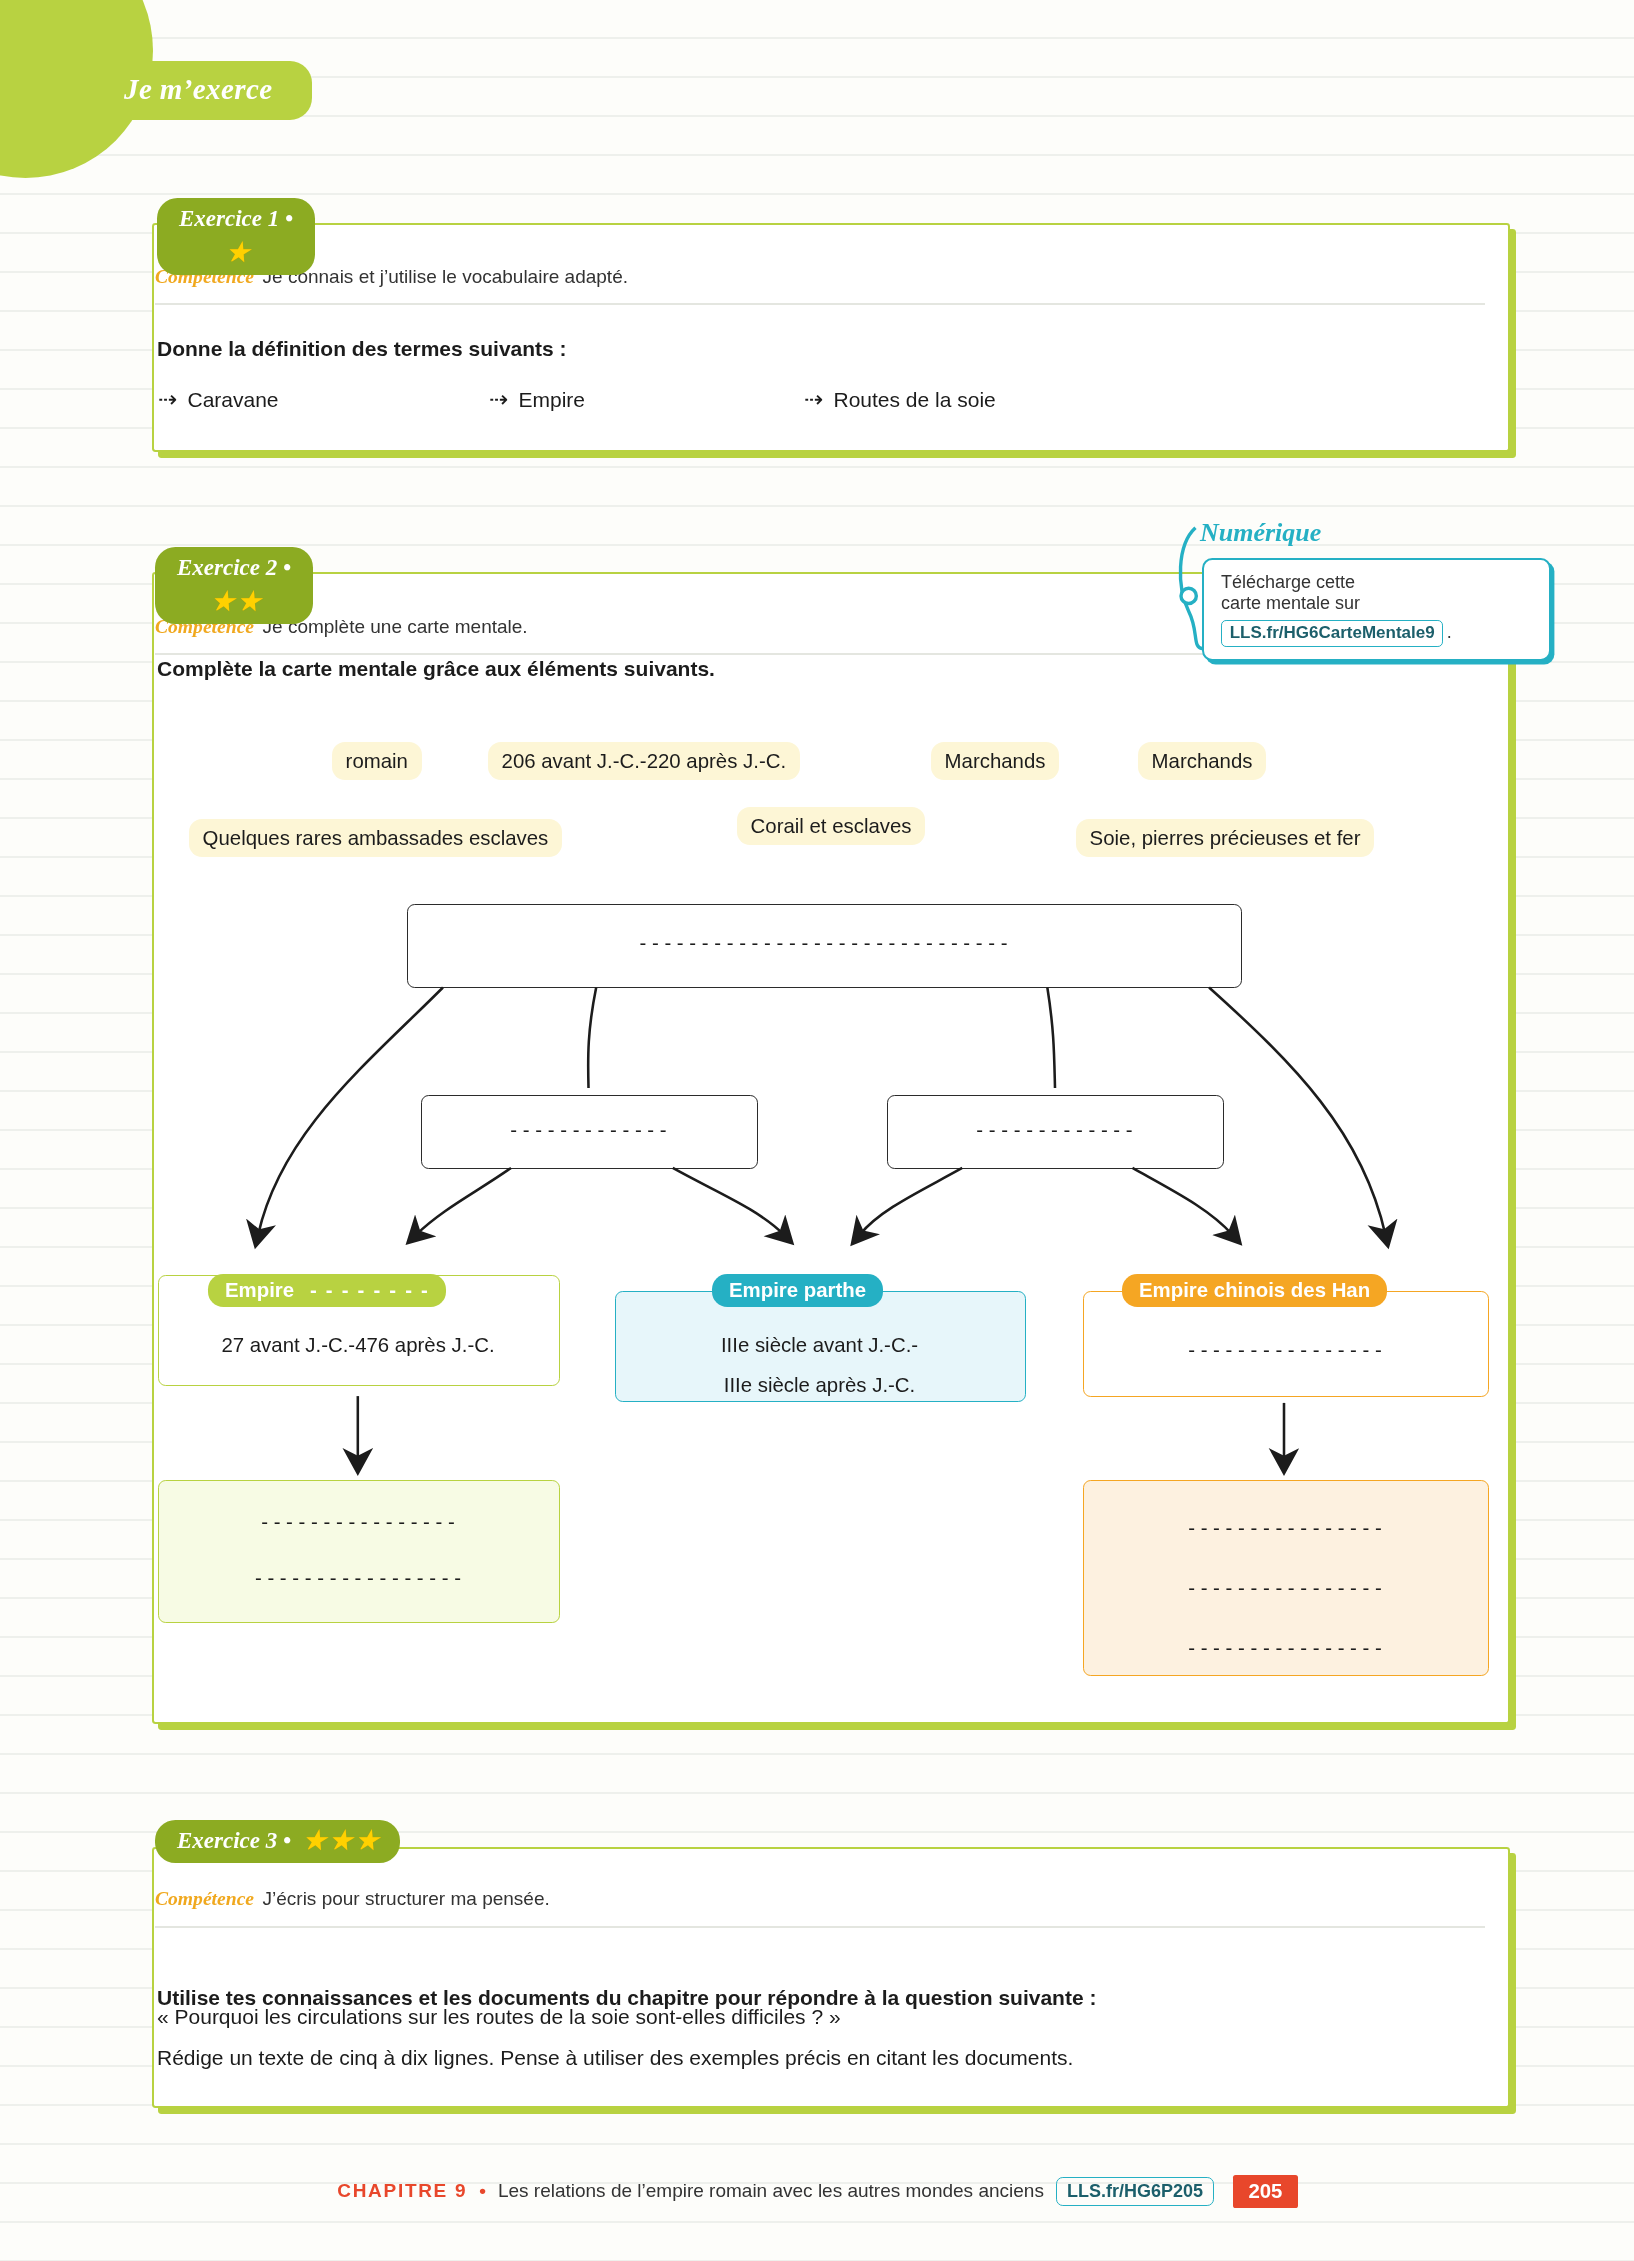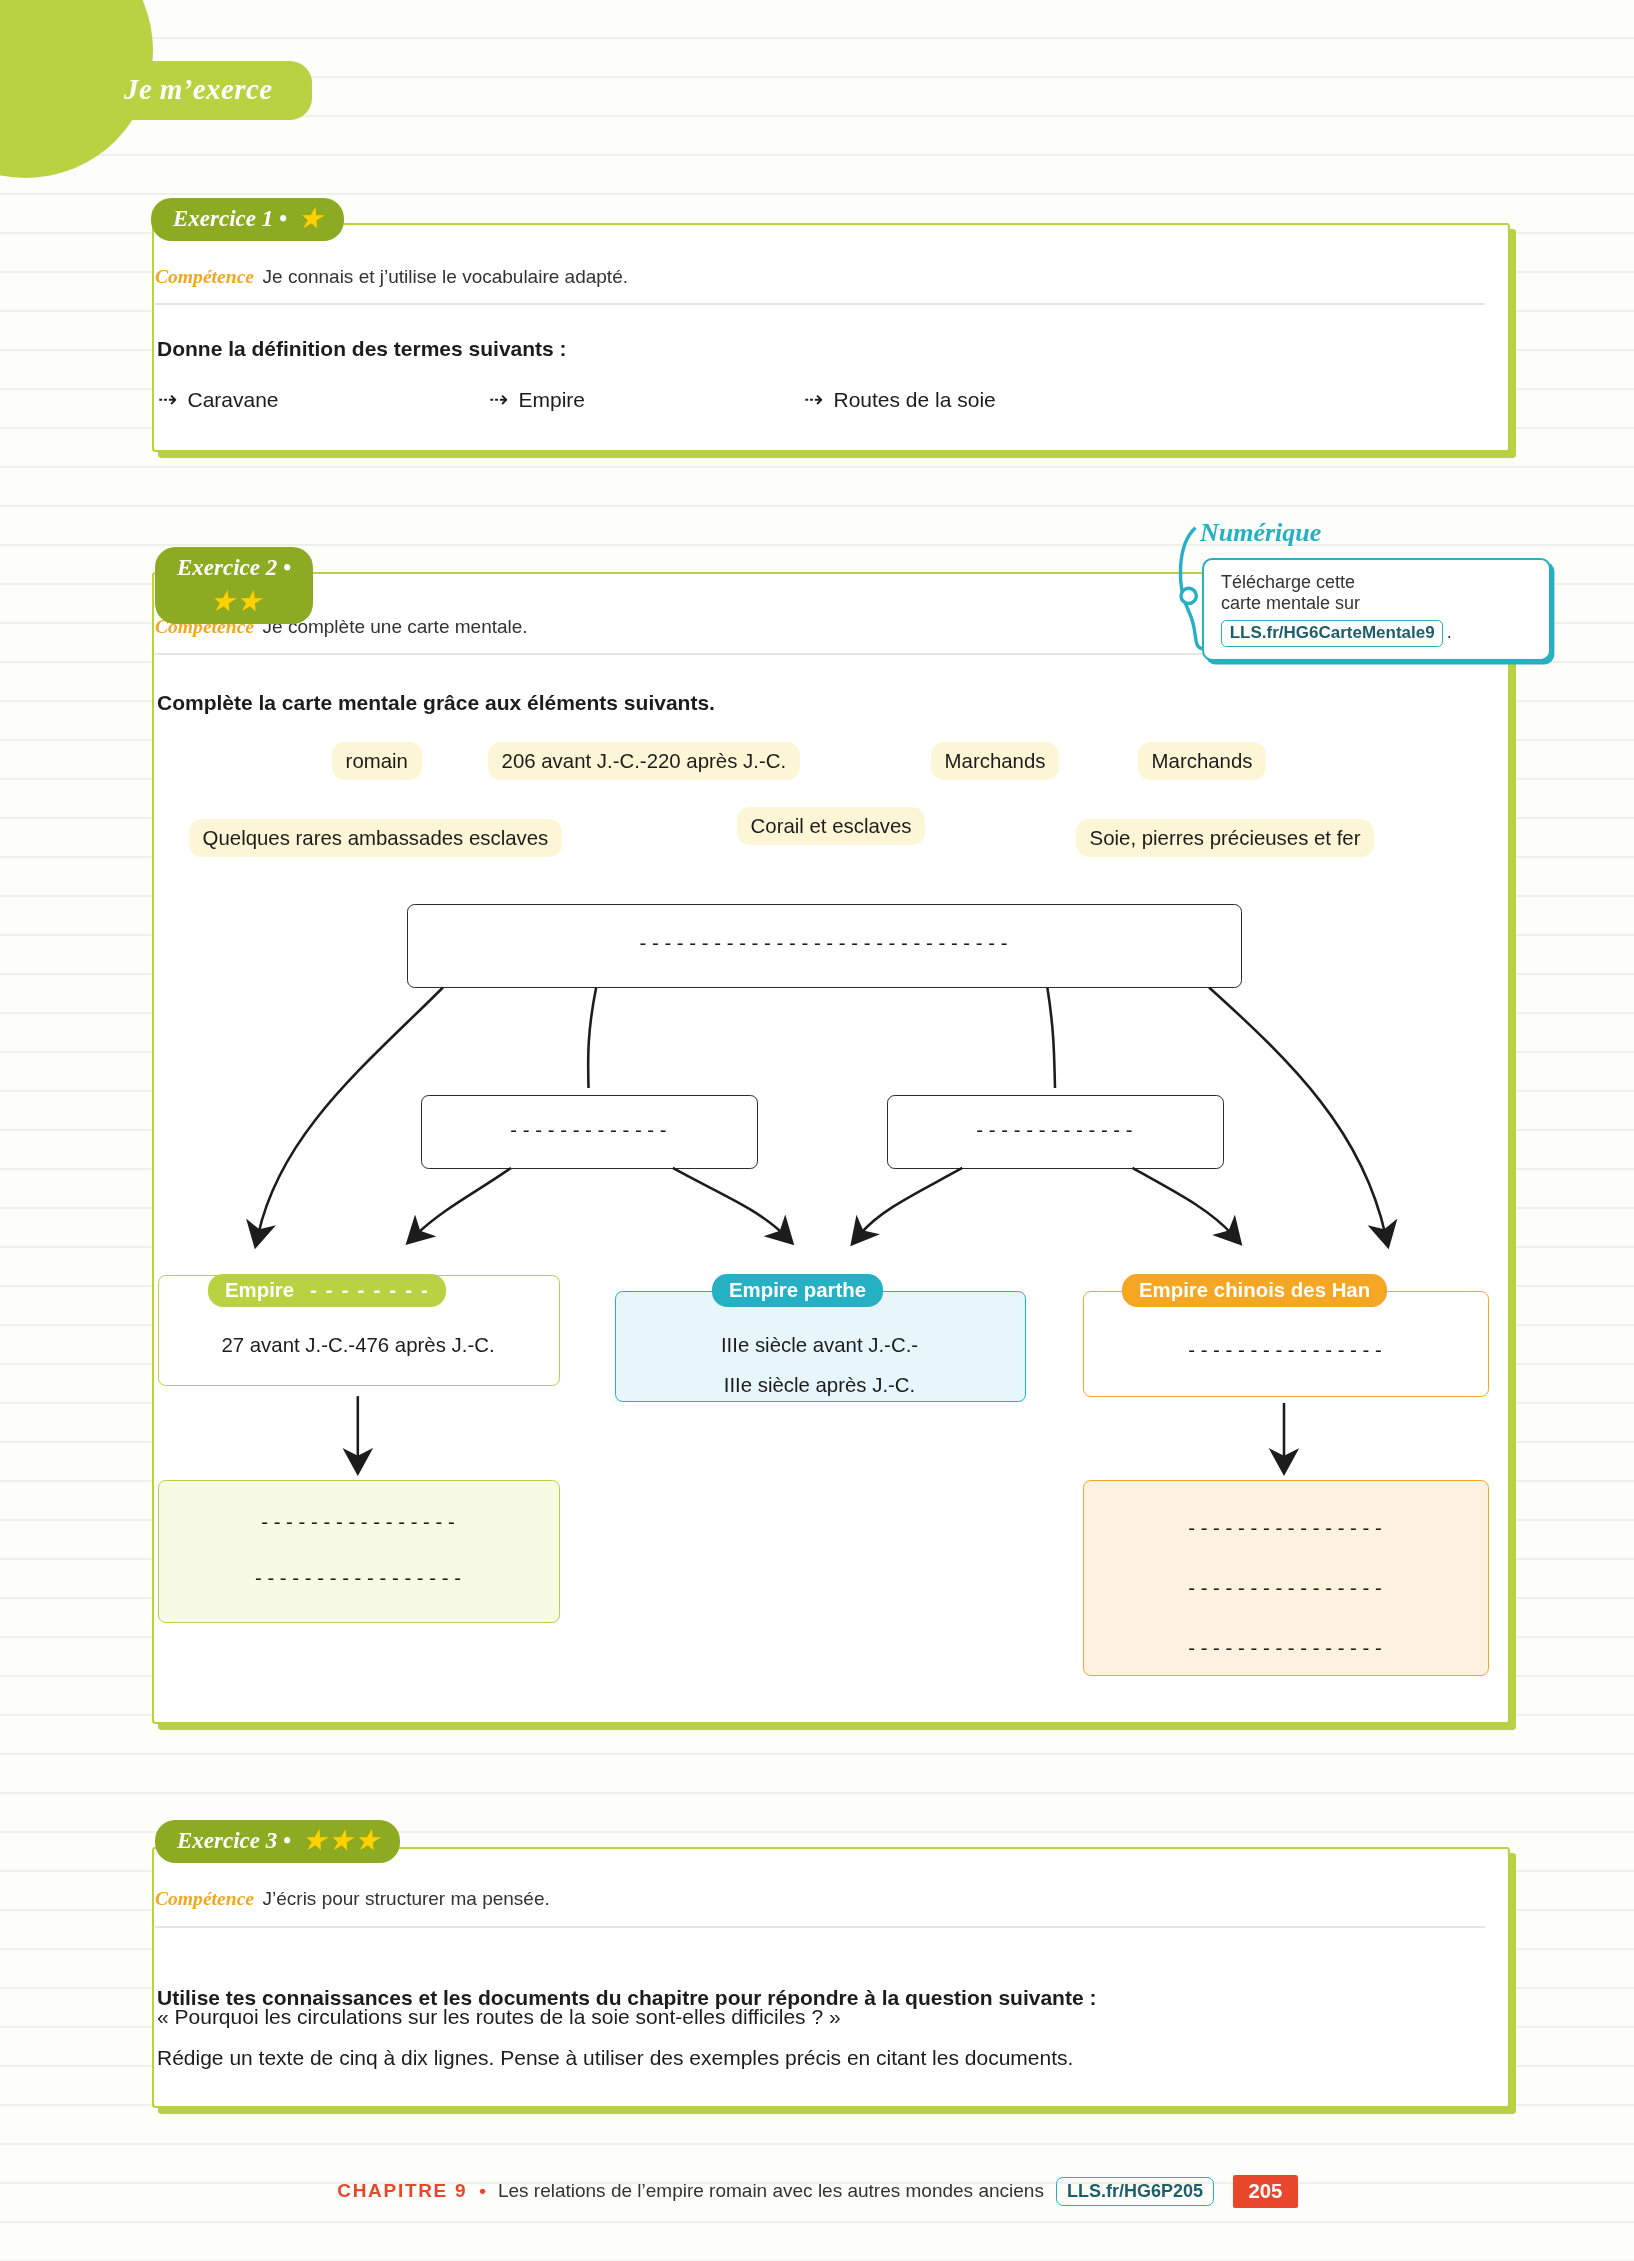--- a/index.html
+++ b/index.html
@@ -124,21 +124,21 @@
 </style>
 </head>
 <body>
 
 <div class="ruling"></div>
 <div class="corner-blob"></div>
 
 <div class="page-tab">Je m’exerce</div>
 
 <div class="card" style="left:152px;top:223px;width:1354px;height:225px;"></div>
-<div class="ex-badge" style="left:151px;top:198px;">
+<div class="ex-badge" style="left:157px;top:198px;flex-direction:column;">
   <span>Exercice 1 •</span>
   <span class="stars">
     <span class="star">★</span>
   </span>
 </div>
 <div class="comp-row" style="left:155px;top:266px;">
   <span class="comp-label">Compétence</span>
   <span>Je connais et j’utilise le vocabulaire adapté.</span>
 </div>
 <div class="comp-rule" style="left:155px;top:303px;width:1330px;"></div>
@@ -162,21 +162,21 @@
   <span class="stars">
     <span class="star">★</span>
     <span class="star">★</span>
   </span>
 </div>
 <div class="comp-row" style="left:155px;top:616px;">
   <span class="comp-label">Compétence</span>
   <span>Je complète une carte mentale.</span>
 </div>
 <div class="comp-rule" style="left:155px;top:653px;width:1330px;"></div>
-<div class="instr" style="left:157px;top:691px;text-align:right;">Complète la carte mentale grâce aux éléments suivants.</div>
+<div class="instr" style="left:157px;top:657px;text-align:right;">Complète la carte mentale grâce aux éléments suivants.</div>
 
 <div class="num-title" style="left:1200px;top:518px;">Numérique</div>
 <div class="num-box" style="left:1202px;top:558px;width:313px;">
   <div class="num-txt">Télécharge cette</div>
   <div class="num-txt">carte mentale sur</div>
   <span class="code-pill">LLS.fr/HG6CarteMentale9</span><span class="num-txt" style="margin-left:3.4px">.</span>
 </div>
 
 <div class="chip" style="left:332px;top:742px;">romain</div>
 <div class="chip" style="left:488px;top:742px;">206 avant J.-C.-220 après J.-C.</div>

